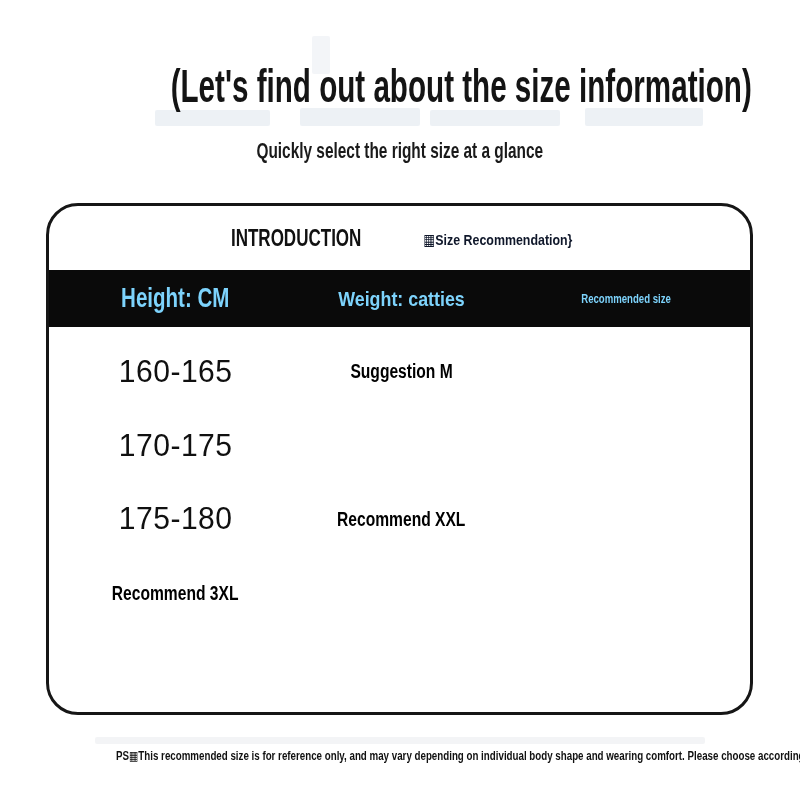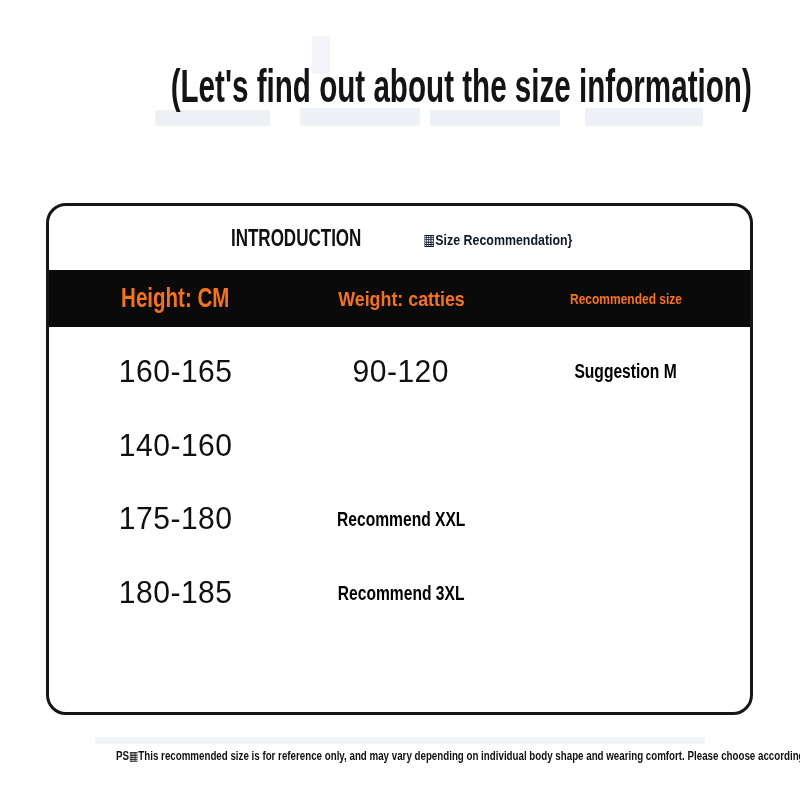--- a/index.html
+++ b/index.html
@@ -30,21 +30,21 @@
   .subtitle {
     position: absolute; top: 138px; left: 0; width: 800px;
     text-align: center; font-weight: 700; font-size: 22px; line-height: 26px;
     color: #1a1a1a;
   }
   .subtitle .sq { transform: scaleX(0.70); }
 
   .card {
     position: absolute; left: 46px; top: 203px;
     width: 707px; height: 512px;
-    border: 3px solid #161616; border-radius: 20px;
+    border: 3px solid #161616; border-radius: 32px;
     box-sizing: border-box; background: #ffffff;
     overflow: hidden;
     display: flex; flex-direction: column;
   }
 
   .card-header {
     height: 64px; flex: 0 0 64px;
     display: flex; align-items: center; justify-content: center;
   }
   .intro { font-weight: 700; font-size: 23px; color: #111; }
@@ -54,27 +54,27 @@
 
   .grid3 {
     display: grid;
     grid-template-columns: 36% 28.5% 35.5%;
     align-items: center;
   }
   .grid3 > div { display: flex; justify-content: center; align-items: center; }
 
   .bar {
     flex: 0 0 57px; height: 57px;
-    background: #0a0a0a; color: #f97316;
+    background: #0a0a0a; color: #7dd3fc;
   }
   .bar .h-height { font-weight: 700; font-size: 27px; }
   .bar .h-height .sq { transform: scaleX(0.76); }
   .bar .h-weight { font-weight: 700; font-size: 21px; align-items: flex-end; }
   .bar .h-weight .sq { transform: scaleX(0.85); }
-  .bar .h-size { font-weight: 700; font-size: 15px; }
+  .bar .h-size { font-weight: 700; font-size: 12px; }
   .bar .h-size .sq { transform: scaleX(0.80); }
 
   .rows {
     flex: 1 1 auto;
     display: grid;
     grid-template-rows: repeat(5, 1fr);
     padding: 8px 0 8px 0;
   }
   .cell-num { font-size: 31px; font-weight: 400; color: #101010; letter-spacing: 0.5px; }
   .cell-num .sq { transform: scaleX(0.97); }
@@ -96,20 +96,23 @@
   <div class="ghost" style="left:155px; top:110px; width:115px; height:16px;"></div>
   <div class="ghost" style="left:300px; top:108px; width:120px; height:18px;"></div>
   <div class="ghost" style="left:430px; top:110px; width:130px; height:16px;"></div>
   <div class="ghost" style="left:585px; top:108px; width:118px; height:18px;"></div>
   <div class="ghost f" style="left:95px; top:737px; width:610px; height:7px;"></div>
 
   <div class="title">
     <span class="sq">(Let's find out about the size information)</span>
   </div>
 
+  <div class="subtitle">
+    <span class="sq">Quickly select the right size at a glance</span>
+  </div>
 
   <div class="card">
 
     <div class="card-header">
       <span class="intro"><span class="sq">INTRODUCTION</span></span>
       <span class="tag"><span class="sq">▦Size Recommendation}</span></span>
     </div>
 
     <div class="bar grid3">
       <div class="h-height">
@@ -122,48 +125,42 @@
           <span class="sq">Recommended size</span>
         </div>
     </div>
 
     <div class="rows">
 
       <div class="grid3">
         <div class="cell-num">
             <span class="sq">160-165</span>
           </div>
-        <div class="cell-num">
-            <span class="sq">90-120</span>
-          </div>
         <div class="cell-size">
             <span class="sq">Suggestion M</span>
           </div>
       </div>
 
 
       <div class="grid3">
         <div class="cell-num">
-            <span class="sq">140-160</span>
+            <span class="sq">170-175</span>
           </div>
       </div>
 
       <div class="grid3">
         <div class="cell-num">
             <span class="sq">175-180</span>
           </div>
         <div class="cell-size">
             <span class="sq">Recommend XXL</span>
           </div>
       </div>
 
       <div class="grid3">
-        <div class="cell-num">
-            <span class="sq">180-185</span>
-          </div>
         <div class="cell-size">
             <span class="sq">Recommend 3XL</span>
           </div>
       </div>
 
     </div>
   </div>
 
   <div class="footer">
     <span class="sq">PS▦This recommended size is for reference only, and may vary depending on individual body shape and wearing comfort. Please choose according to your own actual situation.</span>

